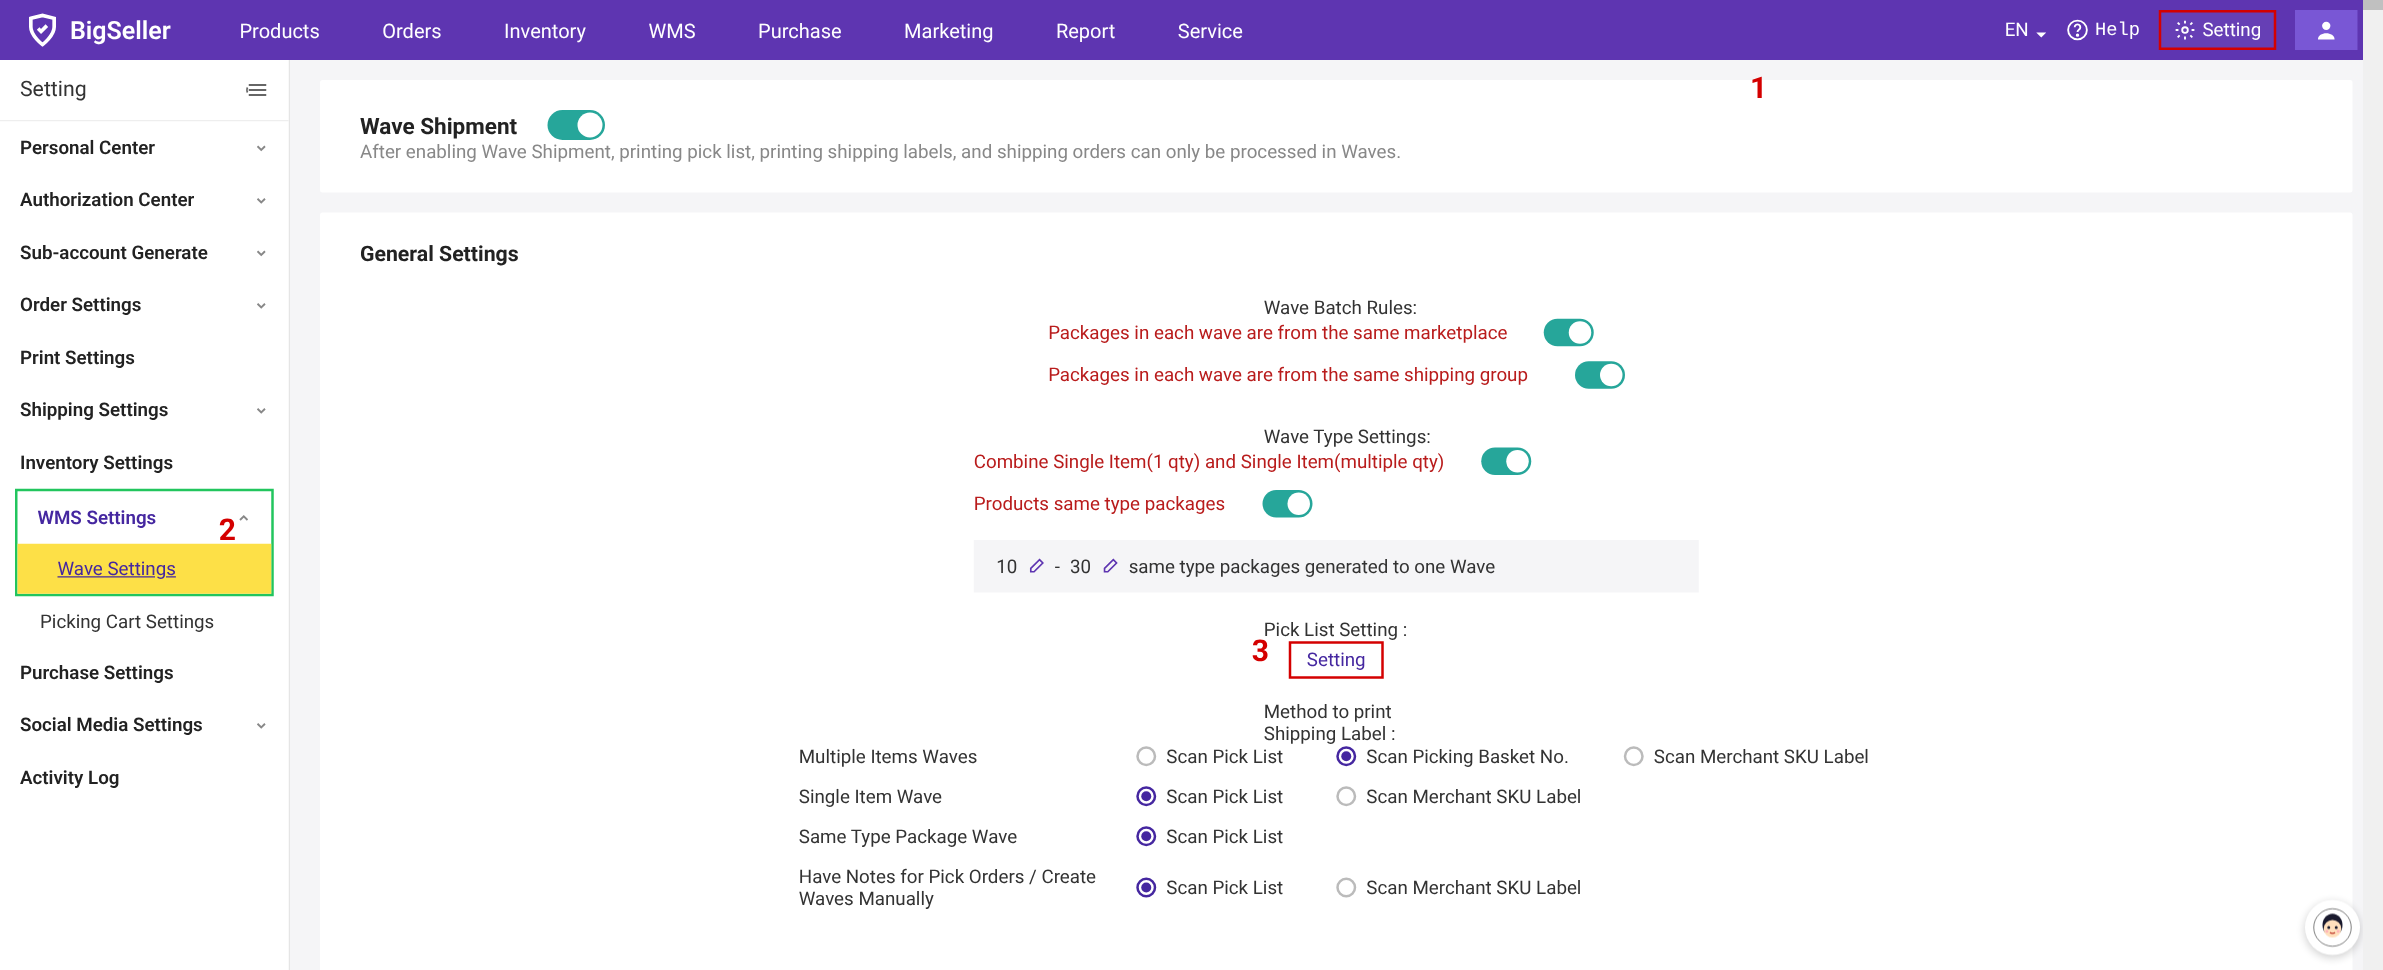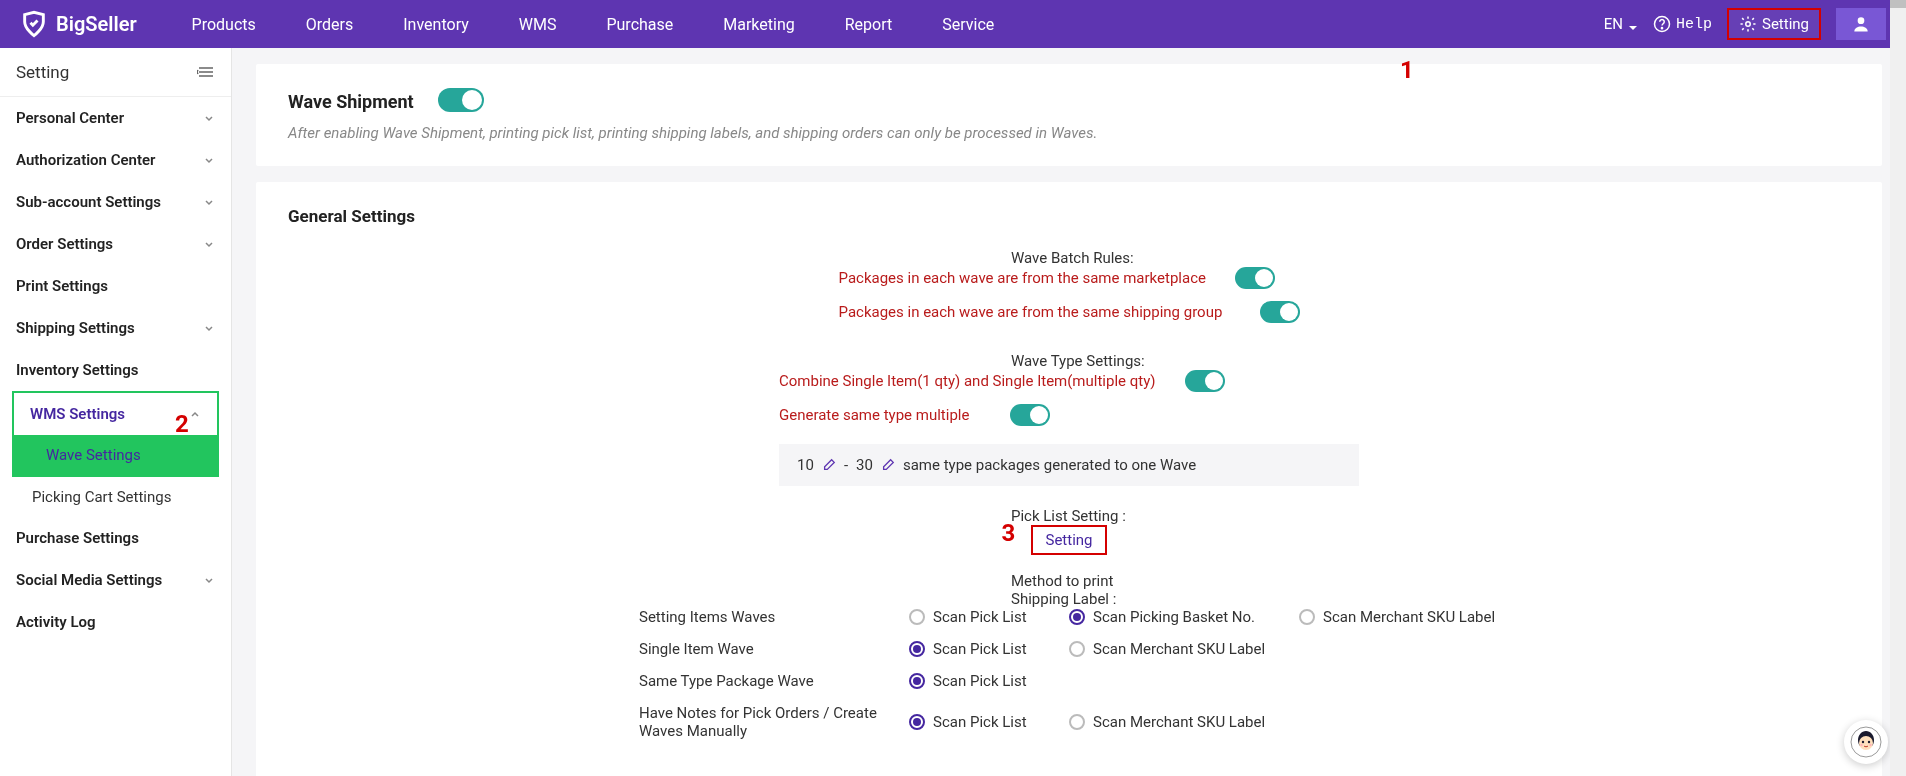--- a/index.html
+++ b/index.html
@@ -25,31 +25,31 @@
 
 
 .sidebar { width: 232px; background: #fff; border-right: 1px solid #e5e5e5; overflow-y: auto; }
 .sidebar-head { display: flex; justify-content: space-between; align-items: center; padding: 14px 16px; border-bottom: 1px solid #eee; }
 .sidebar-head-title { font-size: 17px; color: #333; }
 .collapse-icon { width: 18px; height: 14px; cursor: pointer; }
 .side-item { display: flex; justify-content: space-between; align-items: center; padding: 12px 16px; cursor: pointer; font-size: 15px; color: #222; font-weight: 600; }
 .side-item.noexpand { font-weight: 600; }
 .side-item.active { color: #4527a0; }
 .side-subitem { padding: 11px 16px 11px 32px; cursor: pointer; font-size: 15px; color: #333; }
-.side-subitem.active { background: #22c55e; color: #4527a0; }
+.side-subitem.active { background: #fde047; color: #4527a0; text-decoration: underline; }
 .chev { width: 12px; height: 12px; }
 .red-box-2 { border: 2px solid #22c55e; margin: 0 12px; }
 .red-box-2 .side-item { border: none; }
 
 
 .main { flex: 1; overflow-y: auto; padding: 0; }
 .card { background: #fff; margin: 16px 24px 16px 24px; padding: 24px 32px; border-radius: 2px; }
 .card-title-row { display: flex; align-items: flex-end; gap: 24px; }
 .card-title { font-size: 18px; font-weight: 700; color: #222; }
-.card-desc { color: #888; font-size: 15px; margin-top: 12px; font-style: italic; }
+.card-desc { color: #888; font-size: 15px; margin-top: 0; }
 
 .section-title { font-size: 17px; font-weight: 700; color: #222; margin-bottom: 20px; }
 .row { display: flex; align-items: center; margin-bottom: 14px; flex-direction: column; }
 .row-label { width: 200px; font-size: 15px; color: #333; padding-top: 3px; }
 .row-content { flex: 1; }
 .opt-line { display: flex; align-items: center; gap: 18px; margin-bottom: 12px; font-size: 15px; color: #b91c1c; }
 .opt-line .toggle { margin-left: 8px; }
 
 .toggle { position: relative; width: 40px; height: 22px; background: #26a69a; border-radius: 11px; cursor: pointer; flex-shrink: 0; }
 .toggle::after { content: ''; position: absolute; width: 18px; height: 18px; background: #fff; border-radius: 50%; top: 2px; right: 2px; }
@@ -145,21 +145,21 @@
           <path d="M3 5l3 3 3-3"></path>
         </svg>
     </div>
     <div class="side-item">
       <span>Authorization Center</span>
       <svg class="chev" viewBox="0 0 12 12" fill="none" stroke="#888" stroke-width="1.5">
           <path d="M3 5l3 3 3-3"></path>
         </svg>
     </div>
     <div class="side-item">
-      <span>Sub-account Settings</span>
+      <span>Sub-account Generate</span>
       <svg class="chev" viewBox="0 0 12 12" fill="none" stroke="#888" stroke-width="1.5">
           <path d="M3 5l3 3 3-3"></path>
         </svg>
     </div>
     <div class="side-item">
       <span>Order Settings</span>
       <svg class="chev" viewBox="0 0 12 12" fill="none" stroke="#888" stroke-width="1.5">
           <path d="M3 5l3 3 3-3"></path>
         </svg>
     </div>
@@ -234,21 +234,21 @@
       </div>
 
       <div class="row">
         <div class="row-label" style="padding-left:42px">Wave Type Settings:</div>
         <div class="row-content">
           <div class="opt-line">
             <span style="width:380px">Combine Single Item(1 qty) and Single Item(multiple qty)</span>
             <div class="toggle"></div>
           </div>
           <div class="opt-line">
-            <span style="width:205px">Generate same type multiple</span>
+            <span style="width:205px">Products same type packages</span>
             <div class="toggle"></div>
           </div>
           <div class="range-box">
             <span>10</span>
             <svg class="edit-icon" viewBox="0 0 16 16" fill="none" stroke="#5e35b1" stroke-width="1.5">
                 <path d="M11 2l3 3-8 8H3v-3z"></path>
               </svg>
             <span>-</span>
             <span>30</span>
             <svg class="edit-icon" viewBox="0 0 16 16" fill="none" stroke="#5e35b1" stroke-width="1.5">
@@ -264,21 +264,21 @@
         <div class="row-content" style="position:relative">
           <span class="annot" style="left:-30px; top:-6px;">3</span>
           <span class="setting-link">Setting</span>
         </div>
       </div>
 
       <div class="row" style="margin-top:14px">
         <div class="row-label" style="padding-left:42px; width:200px">Method to print Shipping Label :</div>
         <div class="row-content">
           <div class="radio-row">
-            <div class="radio-label-col">Setting Items Waves</div>
+            <div class="radio-label-col">Multiple Items Waves</div>
             <div class="radio-opt">
                 <div class="radio"></div>
                 <span>Scan Pick List</span>
               </div>
             <div class="radio-opt wide">
                 <div class="radio checked"></div>
                 <span>Scan Picking Basket No.</span>
               </div>
             <div class="radio-opt wide">
                 <div class="radio"></div>

